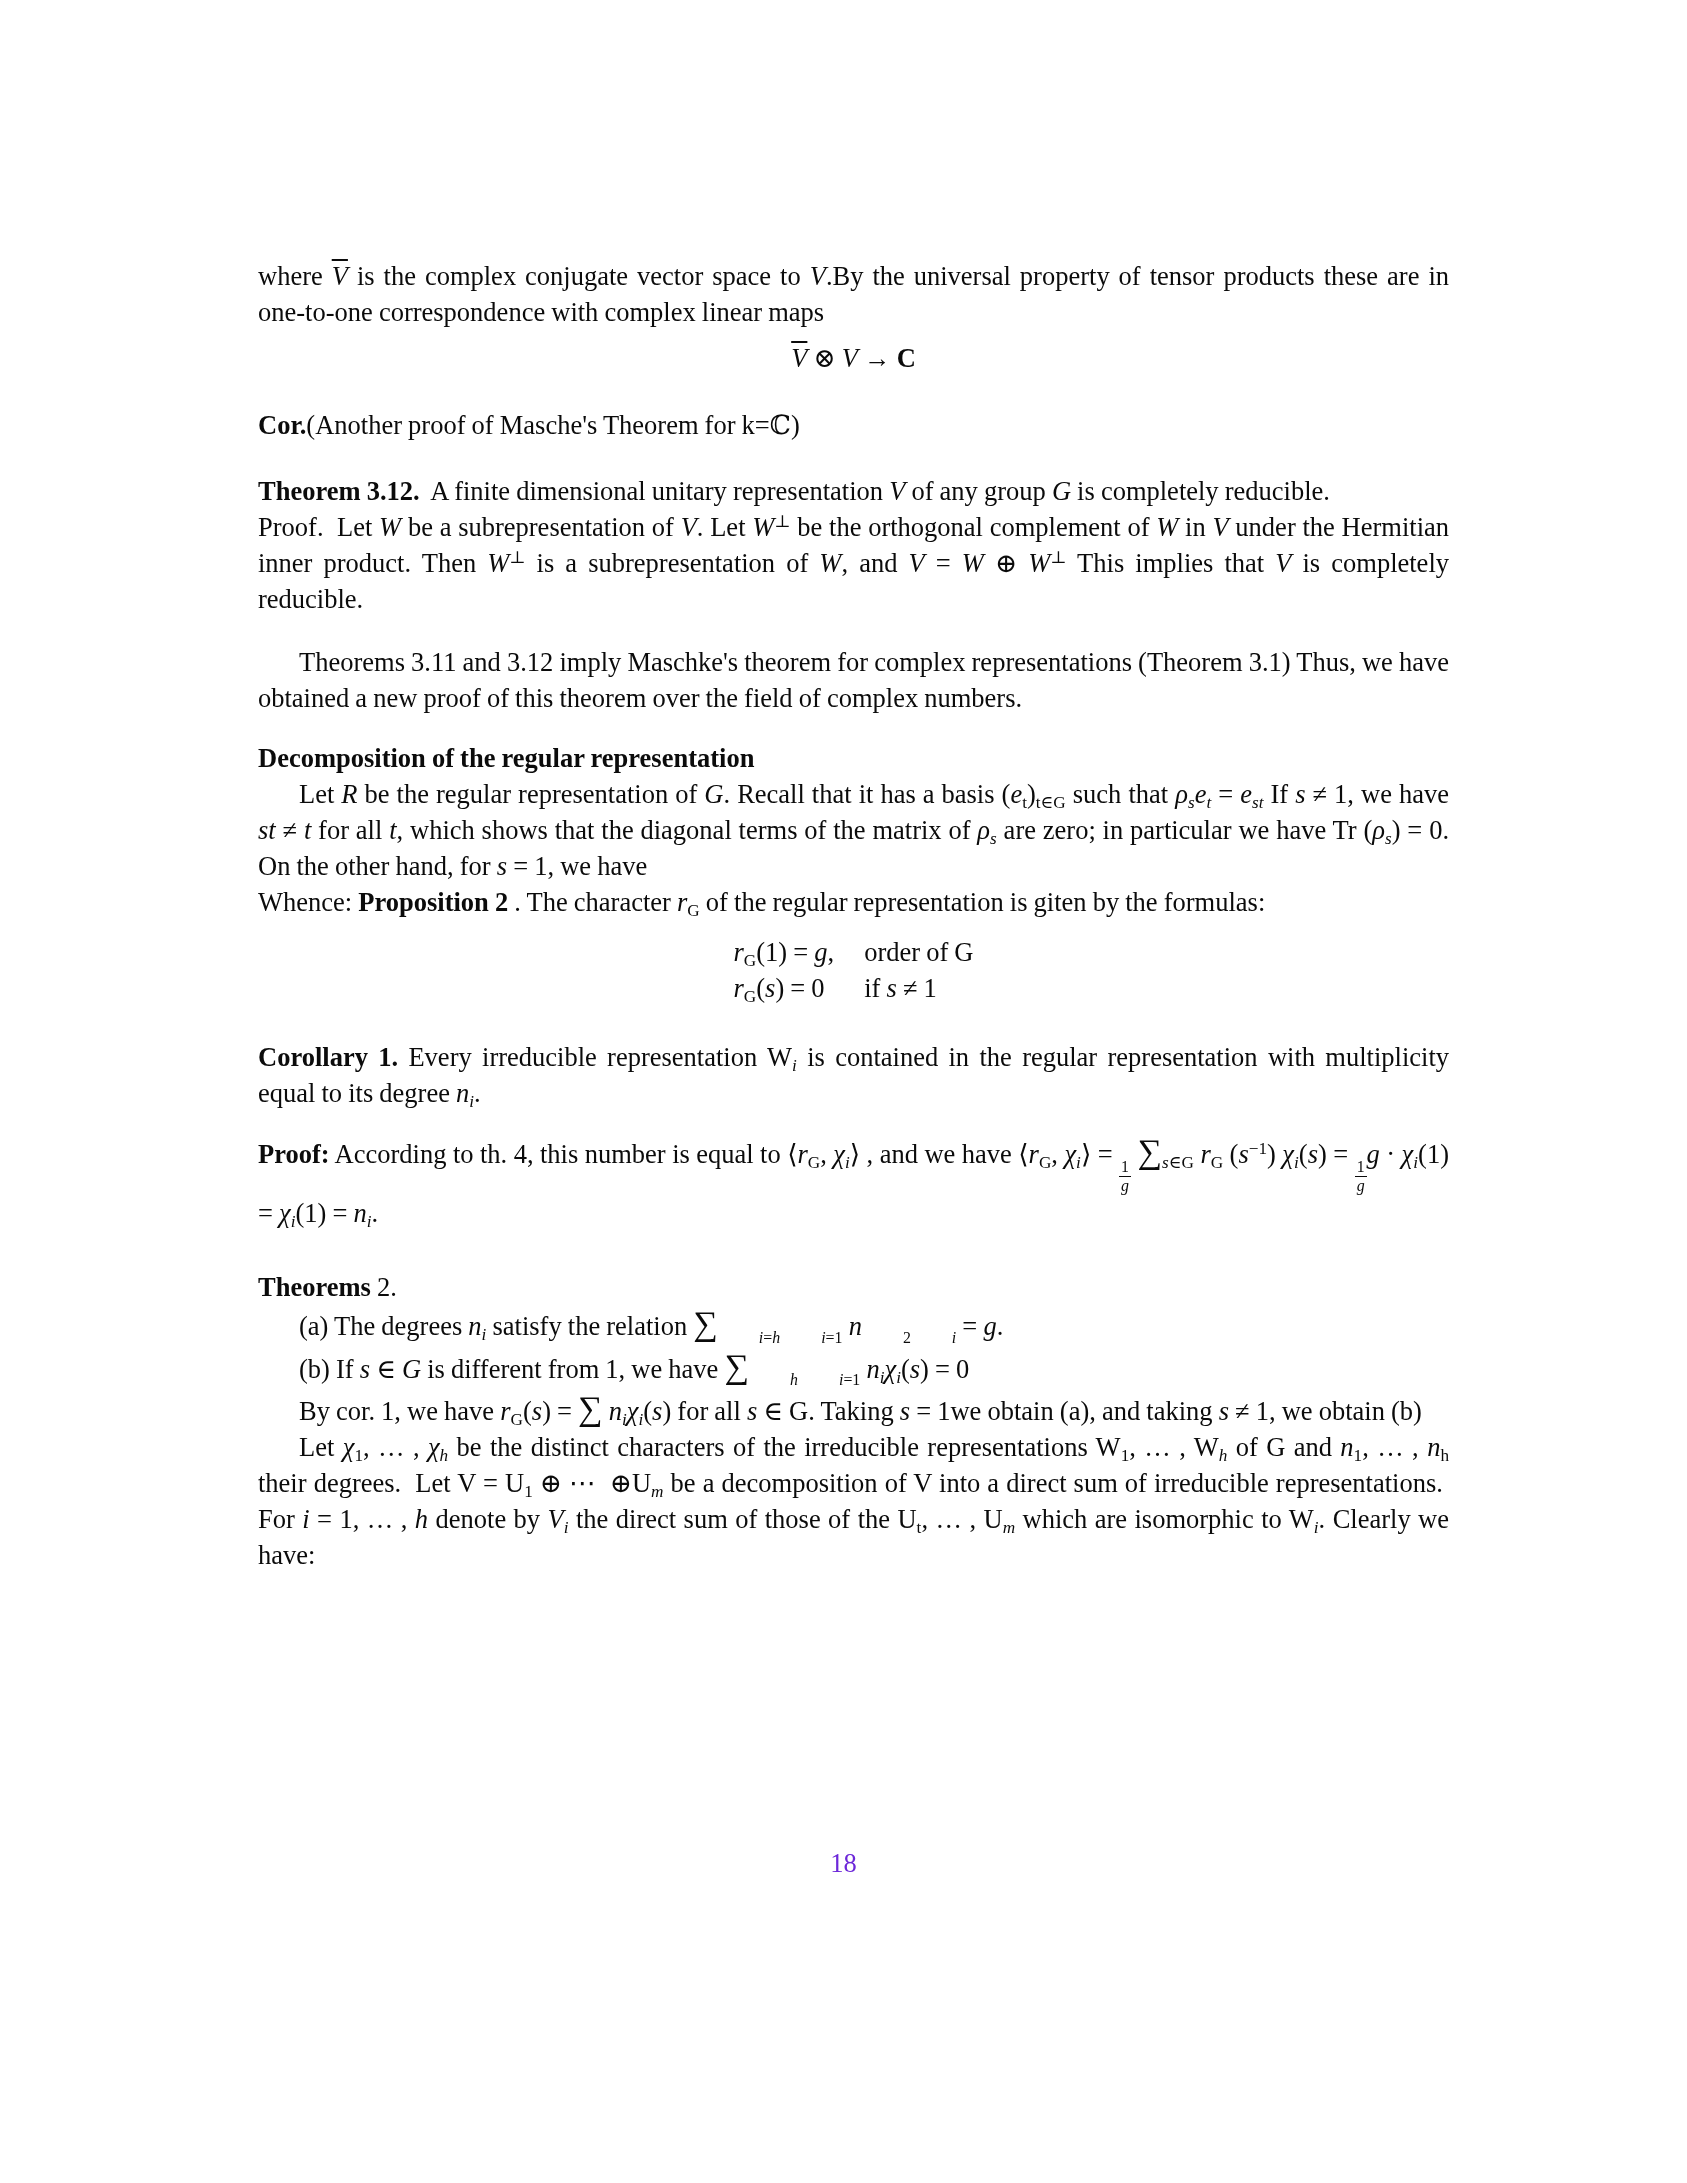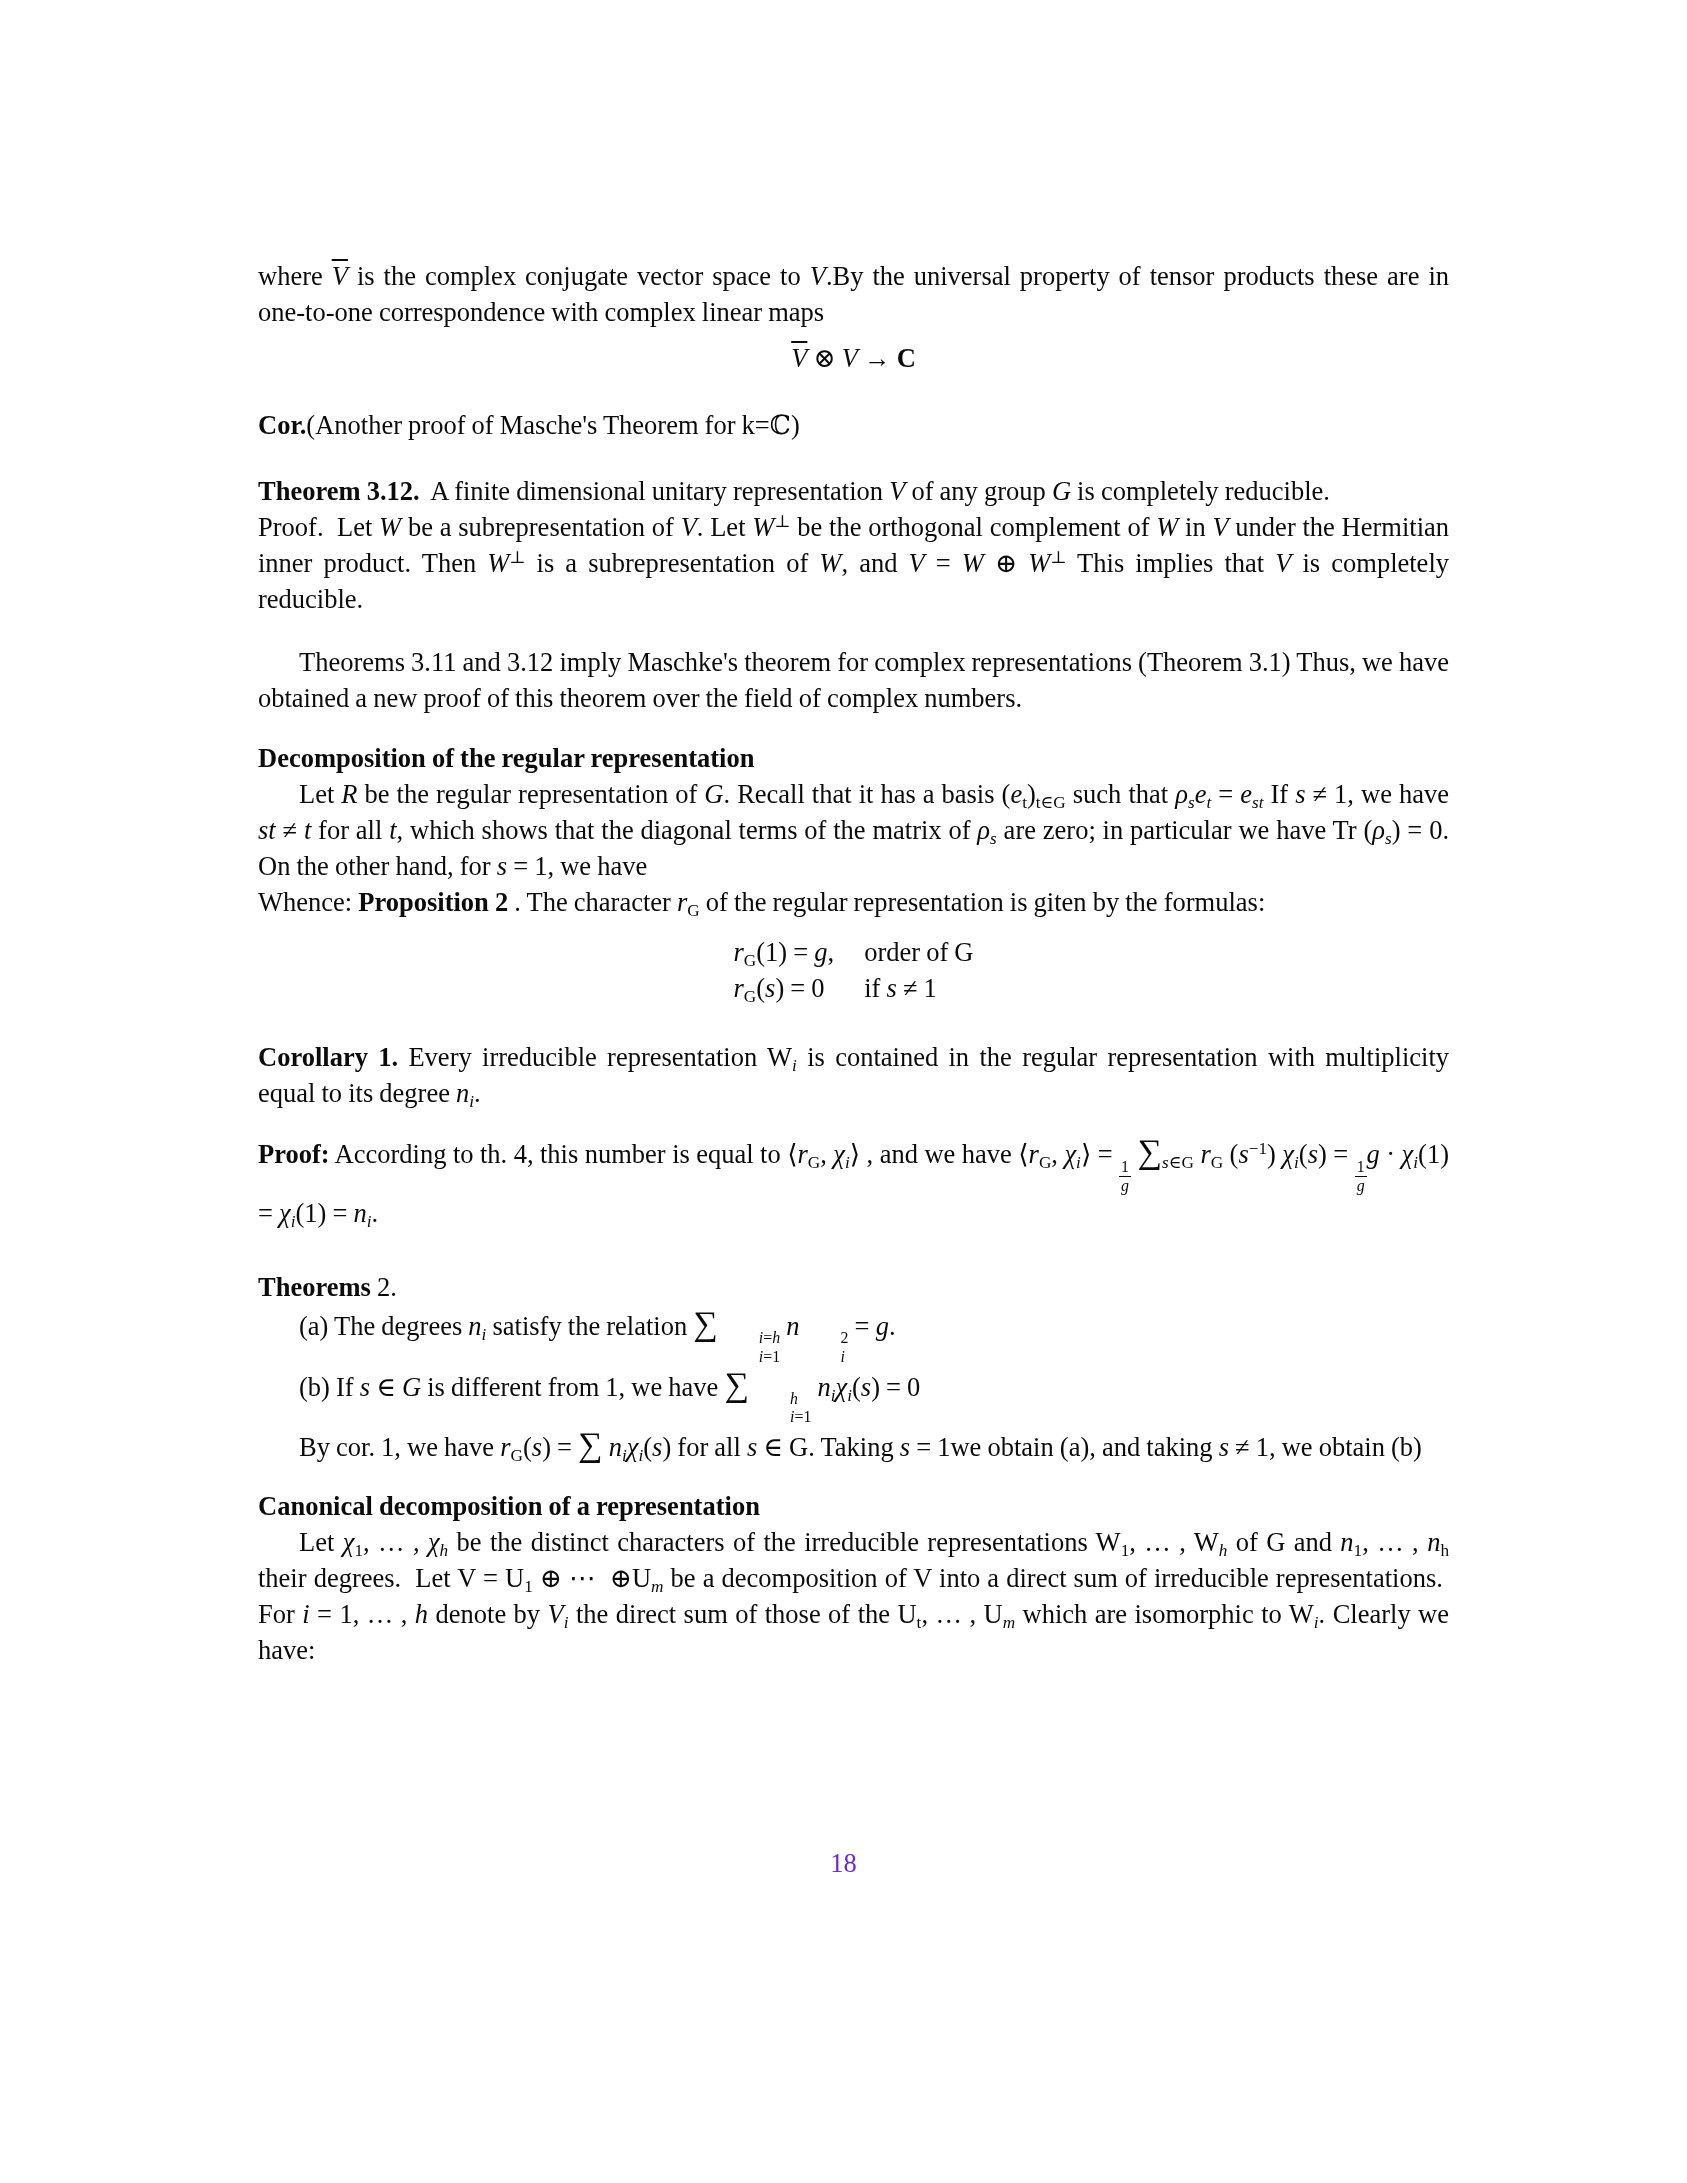--- a/index.html
+++ b/index.html
@@ -17,21 +17,21 @@
   .indent{text-indent:41px;}
   .heading{font-weight:bold;font-size:26.5px;line-height:36px;margin:0;}
   .display-math{text-align:center;}
   sub,sup{font-size:0.65em;line-height:0;}
   sup{vertical-align:0.5em;}
   sub{vertical-align:-0.28em;}
   .ov{text-decoration:overline;}
   .frac{display:inline-flex;flex-direction:column;align-items:center;
         vertical-align:-0.55em;font-size:0.6em;line-height:1.15;}
   .frac .num{border-bottom:1.7px solid #0b0b0b;padding:0 2px;}
-  .ss{display:inline-flex;flex-direction:column;align-items:flex-start;
+  .ss{display:inline-flex;flex-direction:row;align-items:flex-start;
       vertical-align:-0.5em;font-size:0.6em;line-height:1.15;}
   .ss sup,.ss sub{font-size:1em;line-height:1.15;vertical-align:baseline;}
   .sum{font-size:1.3em;}
   .eq-table{margin:0 auto;border-collapse:collapse;}
   .eq-table td{padding:0;text-align:left;line-height:36px;font-size:26.5px;}
   .eq-table td.lbl{padding-left:30px;}
   .m-form1{margin:10px 0 22px;}
   .m-form2{margin:10px 0 19px;}
   .mt21{margin-top:14px;}
   .mt34{margin-top:22.5px;}
@@ -108,21 +108,20 @@
             <sup>2</sup>
             <sub><i>i</i></sub>
           </span> = <i>g</i>.</p>
       <p class="para indent">(b) If <i>s</i> ∈ <i>G</i> is different from 1, we have <span class="sum">∑</span><span class="ss">
             <sup><i>h</i></sup>
             <sub><i>i</i>=1</sub>
           </span> <i>n<sub>i</sub>χ<sub>i</sub></i>(<i>s</i>) = 0</p>
       <p class="para justify indent">By cor. 1, we have <i>r</i><sub>G</sub>(<i>s</i>) = <span class="sum">∑</span> <i>n<sub>i</sub>χ<sub>i</sub></i>(<i>s</i>) for all <i>s</i> ∈ G. Taking <i>s</i> = 1we obtain (a), and taking <i>s</i> ≠ 1, we obtain (b)</p>
     </div>
 
-    <h3 class="heading mt35">Canonical decomposition of a representation</h3>
 
     <p class="para justify indent">Let <i>χ</i><sub>1</sub>, … , <i>χ<sub>h</sub></i> be the distinct characters of the irreducible representations W<sub>1</sub>, … , W<sub><i>h</i></sub> of G and <i>n</i><sub>1</sub>, … , <i>n</i><sub>h</sub> their degrees.&nbsp; Let V = U<sub>1</sub> ⊕ ⋯&nbsp; ⊕U<sub><i>m</i></sub> be a decomposition of V into a direct sum of irreducible representations.&nbsp; For <i>i</i> = 1, … , <i>h</i> denote by <i>V<sub>i</sub></i> the direct sum of those of the U<sub>t</sub>, … , U<sub><i>m</i></sub> which are isomorphic to W<sub><i>i</i></sub>. Clearly we have:</p>
 
   </div>
 
   <div class="page-number">18</div>
 </div>
 
 
 </body></html>

